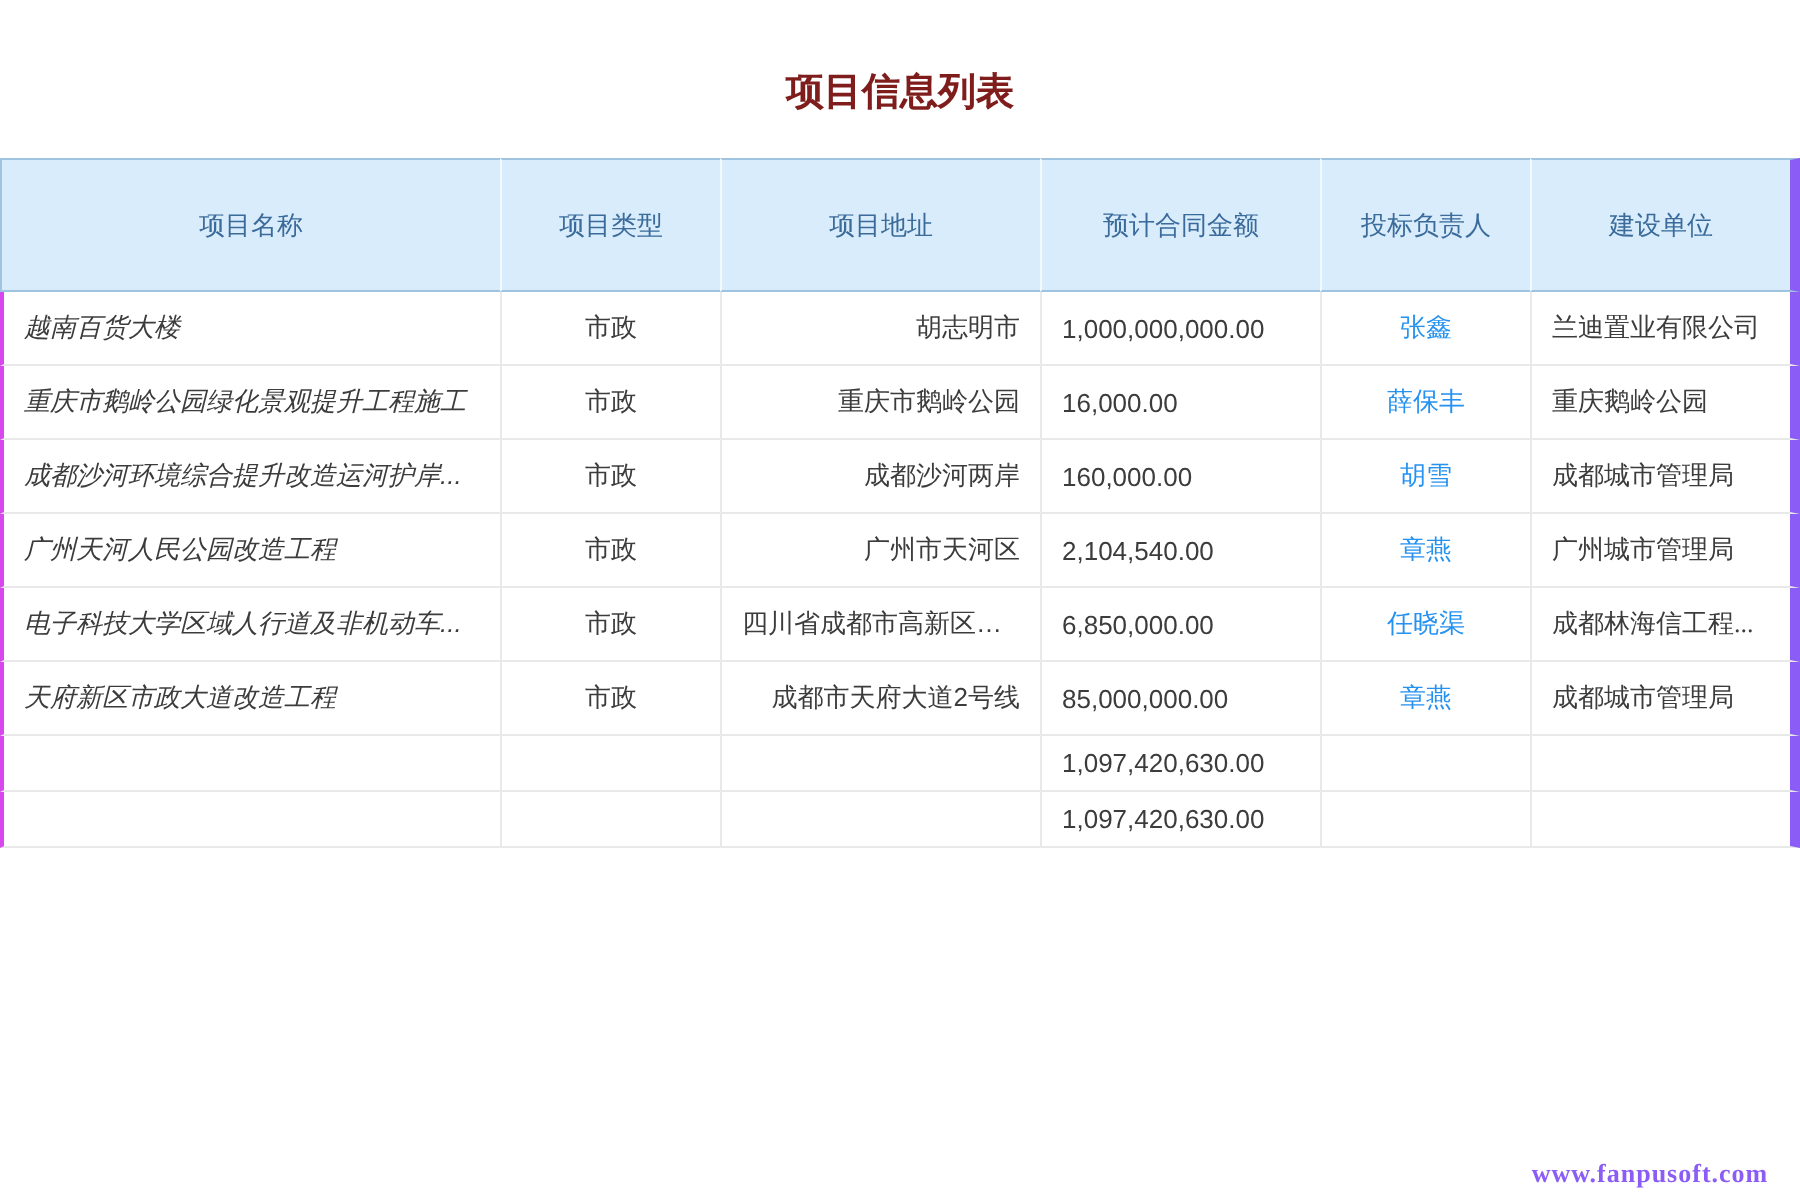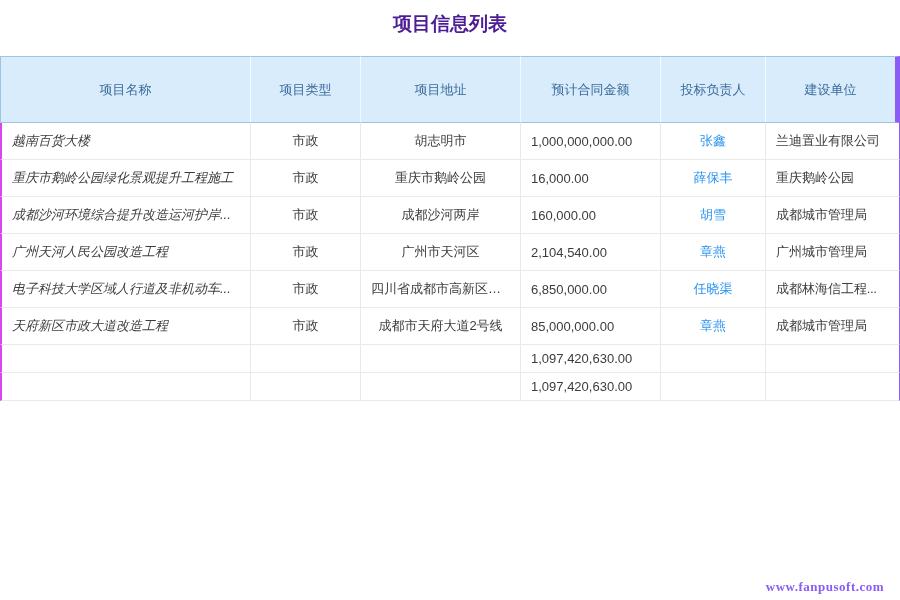--- a/index.html
+++ b/index.html
@@ -9,22 +9,22 @@
     height: 600px;
     background: #ffffff;
     font-family: "Liberation Sans", "DejaVu Sans", sans-serif;
     position: relative;
     overflow: hidden;
   }
   .page-title {
     text-align: center;
     font-size: 19px;
     font-weight: bold;
-    color: #4c1d95;
-    padding-top: 12px;
+    color: #7f1d1d;
+    padding-top: 35px;
     margin: 0 0 20px 0;
     line-height: 24px;
   }
   table.project-table {
     width: 900px;
     border-collapse: separate;
     border-spacing: 0;
     table-layout: fixed;
     font-size: 13px;
   }
@@ -51,25 +51,25 @@
     color: #3c3c3c;
     background: #ffffff;
     border-bottom: 1px solid #e9e9e9;
     border-left: 1px solid #e9e9e9;
     padding: 0 10px;
     overflow: hidden;
     white-space: nowrap;
     text-overflow: ellipsis;
   }
   tbody td:first-child { border-left: 2px solid #d946ef; font-style: italic; }
-  tbody td:last-child  { border-right: 1px solid #8b5cf6; font-family: Liberation Serif, serif; }
+  tbody td:last-child  { border-right: 5px solid #8b5cf6; font-family: Liberation Serif, serif; }
   tbody tr.sum-row td { height: 27px; }
   .col-name    { text-align: left; }
   .col-type    { text-align: center; }
-  .col-address { text-align: center; }
+  .col-address { text-align: right; }
   .col-amount  { }
   .col-leader  { text-align: center; }
   .col-unit    { text-align: left; }
   .leader-link {
     color: #2692f0;
     cursor: pointer;
     text-decoration: none;
   }
   
   .footer-logo {

